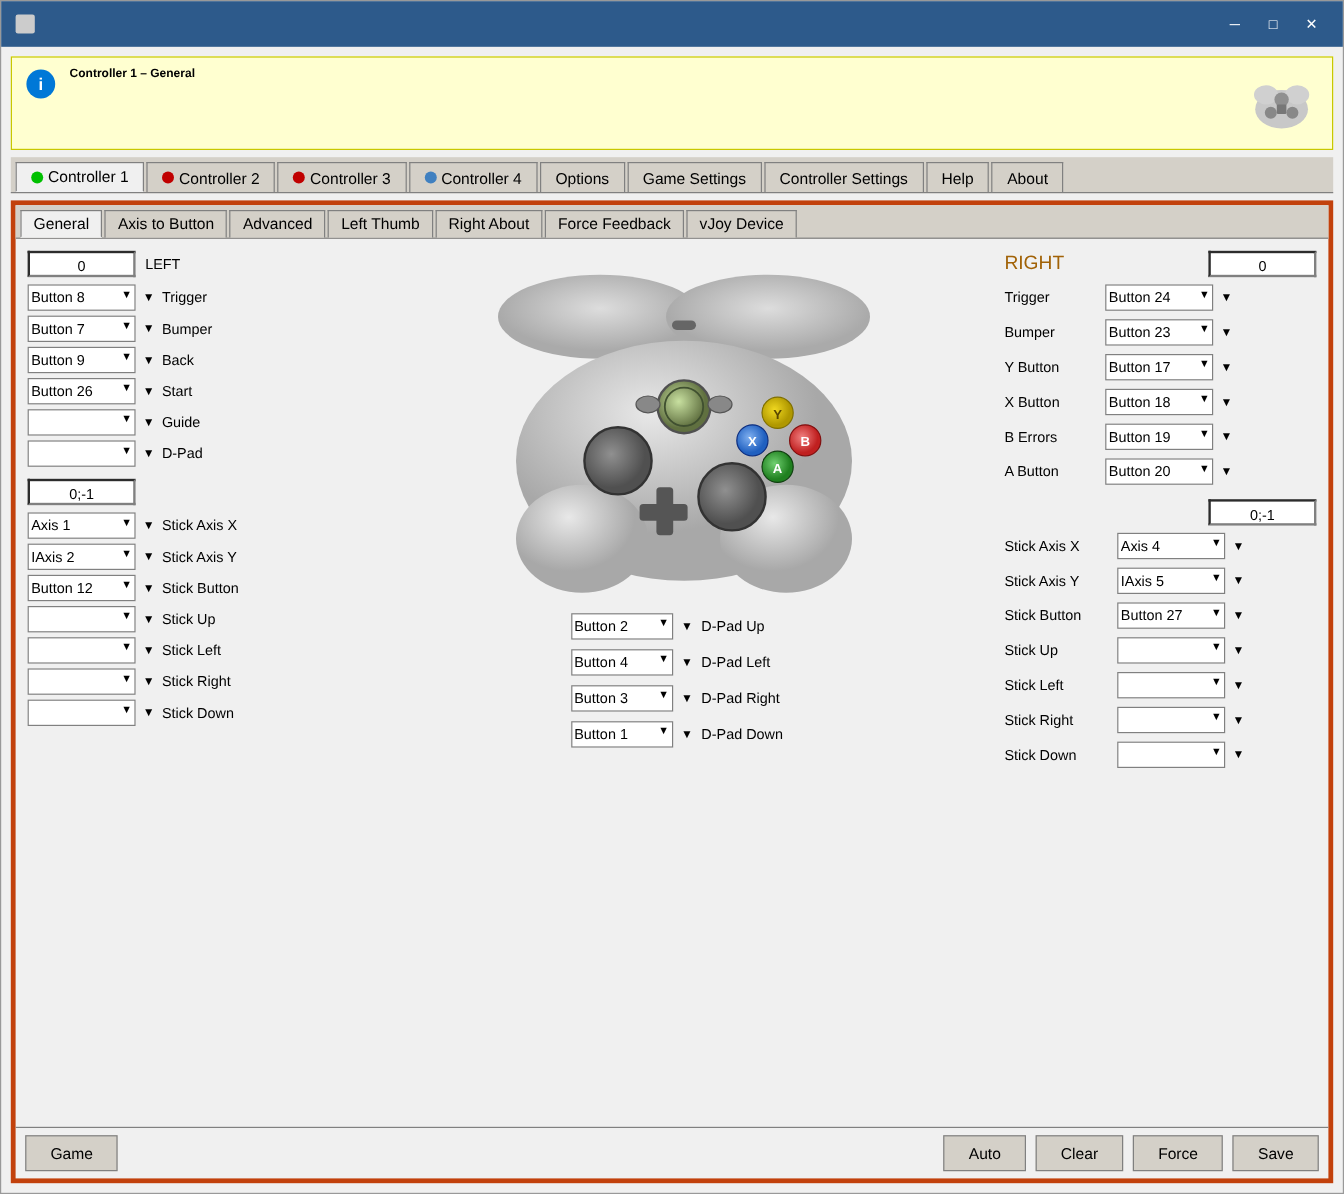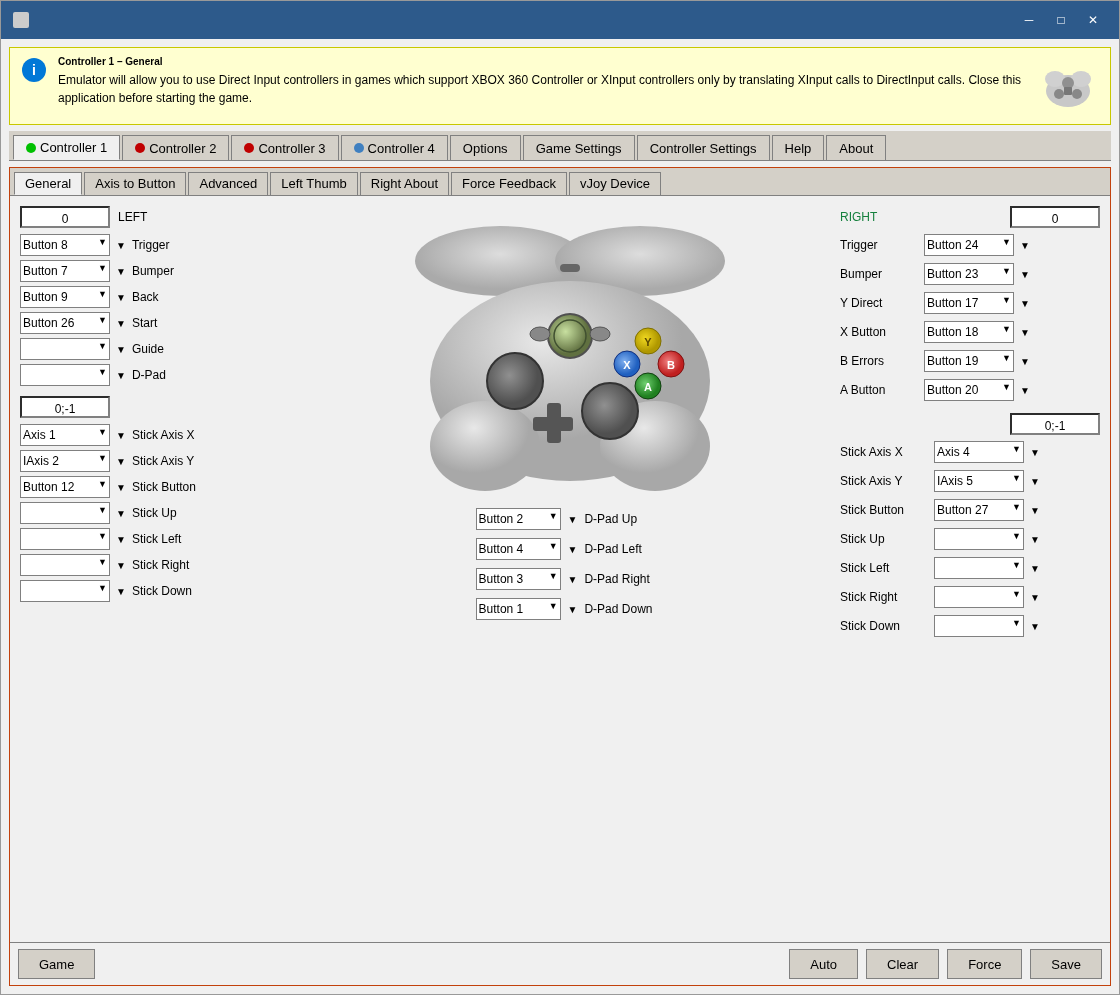--- a/index.html
+++ b/index.html
@@ -18,21 +18,21 @@
     .header-section { background: #ffffd0; border: 1px solid #c8c800; padding: 8px 12px; display: flex; align-items: flex-start; gap: 12px; }
     .header-title { font-weight: bold; font-size: 10px; margin-bottom: 4px; }
     .info-icon { width: 24px; height: 24px; background: #0078d7; color: white; border-radius: 50%; display: flex; align-items: center; justify-content: center; font-weight: bold; font-size: 14px; flex-shrink: 0; margin-top: 2px; }
     .header-text { flex: 1; font-size: 12px; line-height: 1.5; }
     
     .tab-bar-top { display: flex; gap: 2px; background: #d4d0c8; padding: 4px 4px 0; border-bottom: 1px solid #808080; }
     .top-tab { padding: 4px 12px; background: #d4d0c8; border: 1px solid #808080; border-bottom: none; cursor: pointer; font-size: 13px; display: flex; align-items: center; gap: 4px; }
     .top-tab.active { background: #f0f0f0; border-bottom: 1px solid #f0f0f0; }
     .top-tab-dot { width: 10px; height: 10px; border-radius: 50%; flex-shrink: 0; }
     
-    .content-area { flex: 1; background: #f0f0f0; border: 1px solid #c2410c; display: flex; flex-direction: column; }
+    .content-area { flex: 1; background: #f0f0f0; border: 4px solid #c2410c; display: flex; flex-direction: column; }
     
     .sub-tab-bar { display: flex; gap: 2px; padding: 4px 4px 0; border-bottom: 1px solid #808080; background: #d4d0c8; }
     .sub-tab { padding: 3px 10px; background: #d4d0c8; border: 1px solid #808080; border-bottom: none; cursor: pointer; font-size: 13px; }
     .sub-tab.active { background: #f0f0f0; border-bottom: 1px solid #f0f0f0; }
     
     .panel { flex: 1; padding: 10px; display: flex; gap: 10px; overflow: hidden; }
     .center-panel { flex: 1; display: flex; flex-direction: column; align-items: center; gap: 8px; }
     
     .mapping-row { display: flex; align-items: center; margin-bottom: 4px; gap: 4px; }
     .mapping-label { font-size: 12px; min-width: 80px; }
@@ -75,21 +75,20 @@
       <button class="title-bar-btn close">✕</button>
     </div>
   </div>
 
   <div class="main-content">
 
     <div class="header-section">
       <div class="info-icon">i</div>
       <div style="flex:1;">
         <div class="header-title">Controller 1 – General</div>
-        <div class="header-text">Emulator will allow you to use Direct Input controllers in games which support XBOX 360 Controller or XInput controllers only by translating XInput calls to DirectInput calls. Close this application before starting the game.</div>
       </div>
       <div style="width:60px;height:60px;display:flex;align-items:center;justify-content:center;">
         <svg width="55" height="55" viewBox="0 0 55 55">
           <ellipse cx="27" cy="32" rx="22" ry="16" fill="#c8c8c8"></ellipse>
           <ellipse cx="14" cy="20" rx="10" ry="8" fill="#d0d0d0"></ellipse>
           <ellipse cx="40" cy="20" rx="10" ry="8" fill="#d0d0d0"></ellipse>
           <circle cx="27" cy="24" r="6" fill="#909090"></circle>
           <circle cx="18" cy="35" r="5" fill="#888"></circle>
           <circle cx="36" cy="35" r="5" fill="#888"></circle>
           <rect x="23" y="28" width="8" height="8" rx="1" fill="#777"></rect>
@@ -420,21 +419,21 @@
                 </select>
               </div>
               <span style="font-size:10px;margin:0 3px;">▼</span>
               <span class="mapping-label">D-Pad Down</span>
             </div>
           </div>
         </div>
 
         <div class="right-col" style="width:260px;">
           <div style="display:flex;align-items:center;justify-content:space-between;margin-bottom:6px;">
-            <span style="font-size:12px;color:#15803d;">RIGHT</span>
+            <span style="font-size:16px;color:#a16207;">RIGHT</span>
             <div class="axis-value-box" style="margin-left:auto;">0</div>
           </div>
 
           <div style="display:flex;flex-direction:column;gap:3px;">
             <div class="mapping-row">
               <span class="mapping-label" style="min-width:80px;">Trigger</span>
               <div class="select-wrapper">
                 <select class="mapping-select">
                   <option>Button 24</option>
                 </select>
@@ -444,21 +443,21 @@
             <div class="mapping-row">
               <span class="mapping-label" style="min-width:80px;">Bumper</span>
               <div class="select-wrapper">
                 <select class="mapping-select">
                   <option>Button 23</option>
                 </select>
               </div>
               <span style="font-size:10px;margin-left:2px;">▼</span>
             </div>
             <div class="mapping-row">
-              <span class="mapping-label" style="min-width:80px;">Y Direct</span>
+              <span class="mapping-label" style="min-width:80px;">Y Button</span>
               <div class="select-wrapper">
                 <select class="mapping-select">
                   <option>Button 17</option>
                 </select>
               </div>
               <span style="font-size:10px;margin-left:2px;">▼</span>
             </div>
             <div class="mapping-row">
               <span class="mapping-label" style="min-width:80px;">X Button</span>
               <div class="select-wrapper">

